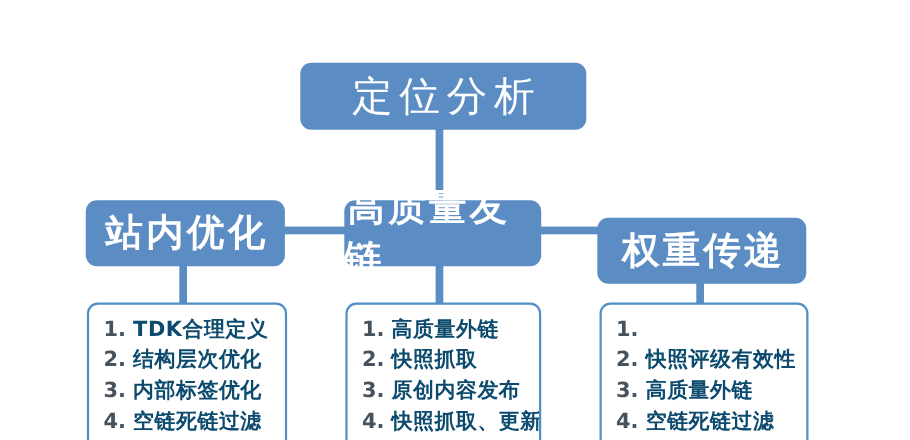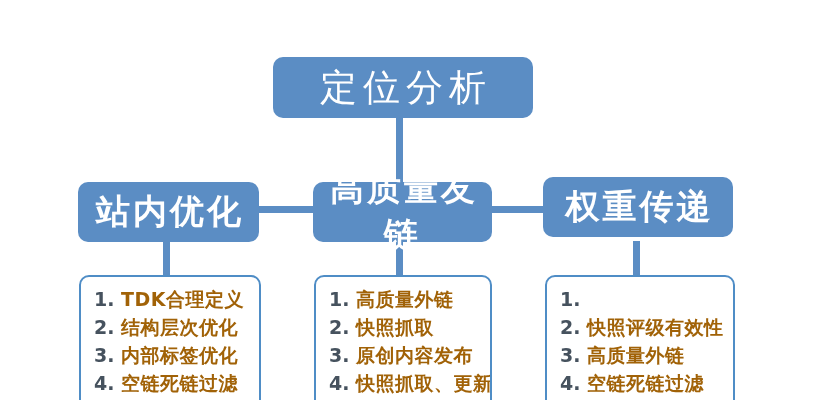--- a/index.html
+++ b/index.html
@@ -12,35 +12,35 @@
     font-family: "DejaVu Sans", "Liberation Sans", sans-serif;
   }
   .node {
     position: absolute;
     background: #5b8dc4;
     border-radius: 10px;
     color: #ffffff;
     display: flex;
     align-items: center;
     justify-content: center;
-    text-align: center;
+    text-align: left;
   }
   .node-root {
     left: 273px; top: 57px; width: 260px; height: 61px;
     font-size: 37px; letter-spacing: 6px; text-indent: 6px;
     font-weight: 400;
   }
   .node-branch {
     top: 182px; height: 60px;
     font-size: 34px; letter-spacing: 3px; text-indent: 3px;
     font-weight: 700;
   }
   .node-onsite  { left: 78px;  width: 181px; }
   .node-offsite { left: 313px; width: 179px; }
-  .node-weight  { left: 543px; top: 177px; width: 190px; }
+  .node-weight  { left: 543px; top: 198px; width: 190px; }
   .conn { position: absolute; background: #5b8dc4; }
   .conn-v { width: 7px; }
   .conn-h { height: 7px; }
   .panel {
     position: absolute;
     top: 275px; height: 160px;
     background: #ffffff;
     border: 2px solid #4f8dc6;
     border-radius: 10px;
     padding: 8px 0 0 13px;
@@ -52,21 +52,21 @@
   .row {
     display: flex;
     align-items: center;
     height: 28px;
     line-height: 28px;
     font-size: 19px;
     font-weight: bold;
     white-space: nowrap;
   }
   .num { color: #46525e; width: 27px; flex: 0 0 27px; }
-  .txt { color: #a16207; letter-spacing: 0.5px; }
+  .txt { color: #0c4a6e; letter-spacing: 0.5px; }
 </style>
 </head>
 <body>
 
 <div class="conn conn-v" style="left:396px; top:117px; height:66px;"></div>
 <div class="conn conn-h" style="left:256px; top:206px; width:60px;"></div>
 <div class="conn conn-h" style="left:489px; top:206px; width:57px;"></div>
 <div class="conn conn-v" style="left:163px; top:240px; height:37px;"></div>
 <div class="conn conn-v" style="left:396px; top:240px; height:37px;"></div>
 <div class="conn conn-v" style="left:633px; top:241px; height:36px;"></div>

